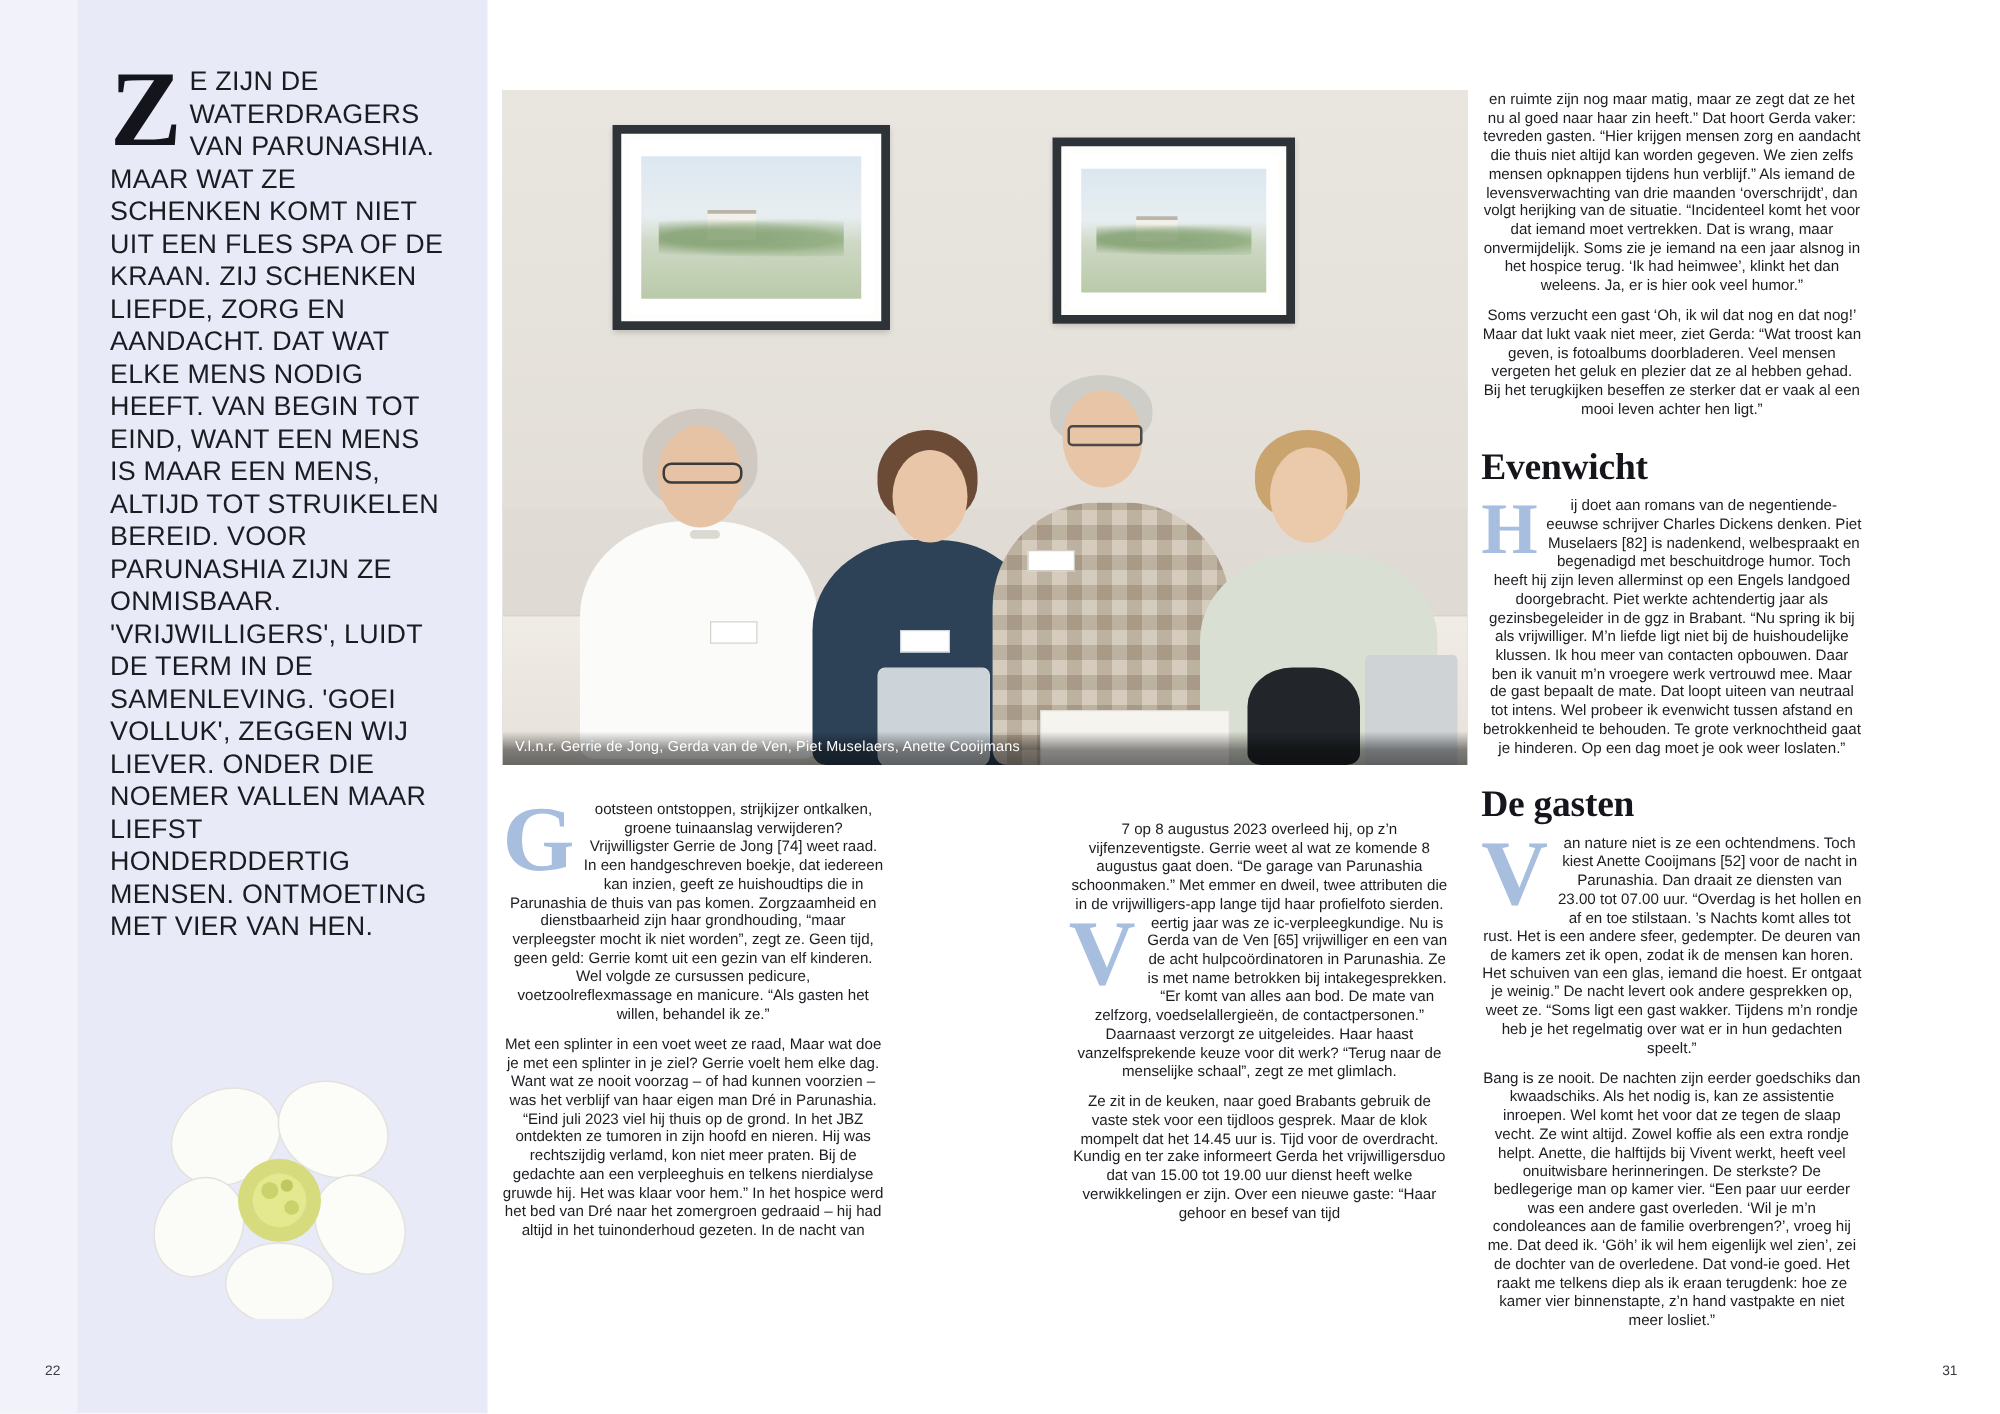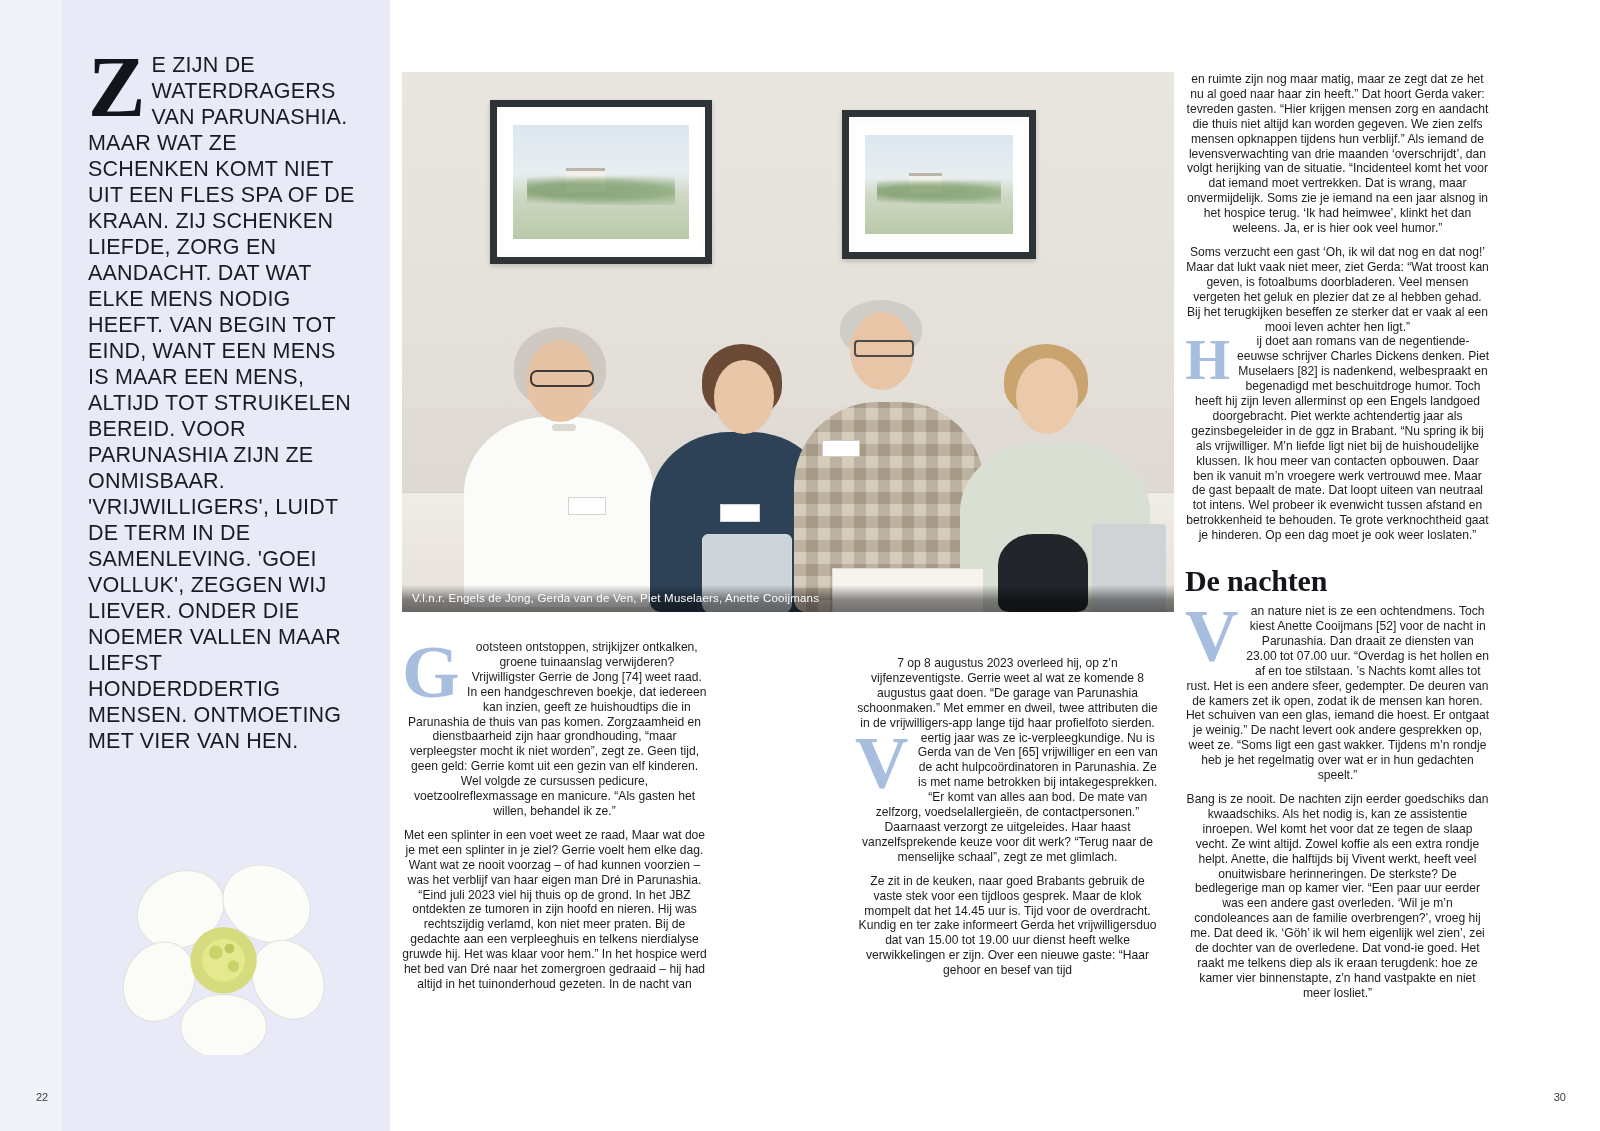--- a/index.html
+++ b/index.html
@@ -256,21 +256,21 @@
       <div class="body" style="left:558px; top:370px; width:190px; height:175px; background:#d9dfd2;"></div>
       <div class="hair" style="left:602px; top:272px; width:84px; height:72px; background:#caa46e;"></div>
       <div class="head" style="left:614px; top:286px; width:62px; height:76px; background:#ebc9ab;"></div>
     </div>
 
     <div style="position:absolute; left:300px; top:462px; width:88px; height:78px; background:rgba(240,244,246,.82); border:1px solid #d5dadd; border-radius:6px 6px 10px 10px;"></div>
     <div style="position:absolute; left:430px; top:496px; width:150px; height:44px; background:#f6f4ef; border:1px solid #e0ddd5;"></div>
     <div style="position:absolute; left:596px; top:462px; width:90px; height:78px; background:#22262b; border-radius:40% 40% 12% 12%;"></div>
     <div style="position:absolute; left:690px; top:452px; width:74px; height:92px; background:#cfd3d6; border-radius:4px;"></div>
 
-    <div class="caption-bar">V.l.n.r. Engels de Jong, Gerda van de Ven, Piet Muselaers, Anette Cooijmans</div>
+    <div class="caption-bar">V.l.n.r. Gerrie de Jong, Gerda van de Ven, Piet Muselaers, Anette Cooijmans</div>
   </div>
 
   <div class="col" style="left:402px; top:640px; width:305px;">
     <div class="body-text">
       <p><span class="dc">G</span><span>ootsteen ontstoppen, strijkijzer ontkalken, groene tuinaanslag verwijderen? Vrijwilligster Gerrie de Jong [74] weet raad. In een handgeschreven boekje, dat iedereen kan inzien, geeft ze huishoudtips die in Parunashia de thuis van pas komen. Zorgzaamheid en dienstbaarheid zijn haar grondhouding, “maar verpleegster mocht ik niet worden”, zegt ze. Geen tijd, geen geld: Gerrie komt uit een gezin van elf kinderen. Wel volgde ze cursussen pedicure, voetzoolreflexmassage en manicure. “Als gasten het willen, behandel ik ze.”</span></p>
       <p style="margin-top:9px;">Met een splinter in een voet weet ze raad, Maar wat doe je met een splinter in je ziel? Gerrie voelt hem elke dag. Want wat ze nooit voorzag – of had kunnen voorzien – was het verblijf van haar eigen man Dré in Parunashia. “Eind juli 2023 viel hij thuis op de grond. In het JBZ ontdekten ze tumoren in zijn hoofd en nieren. Hij was rechtszijdig verlamd, kon niet meer praten. Bij de gedachte aan een verpleeghuis en telkens nierdialyse gruwde hij. Het was klaar voor hem.” In het hospice werd het bed van Dré naar het zomergroen gedraaid – hij had altijd in het tuinonderhoud gezeten. In de nacht van</p>
     </div>
   </div>
 
   <div class="col" style="left:855px; top:656px; width:305px;">
@@ -281,27 +281,28 @@
       <p style="margin-top:9px;">Ze zit in de keuken, naar goed Brabants gebruik de vaste stek voor een tijdloos gesprek. Maar de klok mompelt dat het 14.45 uur is. Tijd voor de overdracht. Kundig en ter zake informeert Gerda het vrijwilligersduo dat van 15.00 tot 19.00 uur dienst heeft welke verwikkelingen er zijn. Over een nieuwe gaste: “Haar gehoor en besef van tijd</p>
     </div>
   </div>
 
   <div class="col" style="left:1185px; top:72px; width:305px;">
     <div class="body-text">
       <p>en ruimte zijn nog maar matig, maar ze zegt dat ze het nu al goed naar haar zin heeft.” Dat hoort Gerda vaker: tevreden gasten. “Hier krijgen mensen zorg en aandacht die thuis niet altijd kan worden gegeven. We zien zelfs mensen opknappen tijdens hun verblijf.” Als iemand de levensverwachting van drie maanden ‘overschrijdt’, dan volgt herijking van de situatie. “Incidenteel komt het voor dat iemand moet vertrekken. Dat is wrang, maar onvermijdelijk. Soms zie je iemand na een jaar alsnog in het hospice terug. ‘Ik had heimwee’, klinkt het dan weleens. Ja, er is hier ook veel humor.”</p>
       <p style="margin-top:9px;">Soms verzucht een gast ‘Oh, ik wil dat nog en dat nog!’ Maar dat lukt vaak niet meer, ziet Gerda: “Wat troost kan geven, is fotoalbums doorbladeren. Veel mensen vergeten het geluk en plezier dat ze al hebben gehad. Bij het terugkijken beseffen ze sterker dat er vaak al een mooi leven achter hen ligt.”</p>
     </div>
 
+    <h2 class="head-2" style="margin-top:24px;">Evenwicht</h2>
     <div class="body-text">
       <p><span class="dc-small">H</span><span>ij doet aan romans van de negentiende-eeuwse schrijver Charles Dickens denken. Piet Muselaers [82] is nadenkend, welbespraakt en begenadigd met beschuitdroge humor. Toch heeft hij zijn leven allerminst op een Engels landgoed doorgebracht. Piet werkte achtendertig jaar als gezinsbegeleider in de ggz in Brabant. “Nu spring ik bij als vrijwilliger. M’n liefde ligt niet bij de huishoudelijke klussen. Ik hou meer van contacten opbouwen. Daar ben ik vanuit m’n vroegere werk vertrouwd mee. Maar de gast bepaalt de mate. Dat loopt uiteen van neutraal tot intens. Wel probeer ik evenwicht tussen afstand en betrokkenheid te behouden. Te grote verknochtheid gaat je hinderen. Op een dag moet je ook weer loslaten.”</span></p>
     </div>
 
-    <h2 class="head-2" style="margin-top:22px;">De nachten</h2>
+    <h2 class="head-2" style="margin-top:22px;">De gasten</h2>
     <div class="body-text">
       <p><span class="dc">V</span><span>an nature niet is ze een ochtendmens. Toch kiest Anette Cooijmans [52] voor de nacht in Parunashia. Dan draait ze diensten van 23.00 tot 07.00 uur. “Overdag is het hollen en af en toe stilstaan. ’s Nachts komt alles tot rust. Het is een andere sfeer, gedempter. De deuren van de kamers zet ik open, zodat ik de mensen kan horen. Het schuiven van een glas, iemand die hoest. Er ontgaat je weinig.” De nacht levert ook andere gesprekken op, weet ze. “Soms ligt een gast wakker. Tijdens m’n rondje heb je het regelmatig over wat er in hun gedachten speelt.”</span></p>
       <p style="margin-top:9px;">Bang is ze nooit. De nachten zijn eerder goedschiks dan kwaadschiks. Als het nodig is, kan ze assistentie inroepen. Wel komt het voor dat ze tegen de slaap vecht. Ze wint altijd. Zowel koffie als een extra rondje helpt. Anette, die halftijds bij Vivent werkt, heeft veel onuitwisbare herinneringen. De sterkste? De bedlegerige man op kamer vier. “Een paar uur eerder was een andere gast overleden. ‘Wil je m’n condoleances aan de familie overbrengen?’, vroeg hij me. Dat deed ik. ‘Göh’ ik wil hem eigenlijk wel zien’, zei de dochter van de overledene. Dat vond-ie goed. Het raakt me telkens diep als ik eraan terugdenk: hoe ze kamer vier binnenstapte, z’n hand vastpakte en niet meer losliet.”</p>
     </div>
   </div>
 
   <div class="folio" id="folio-left">22</div>
-  <div class="folio" id="folio-right">30</div>
+  <div class="folio" id="folio-right">31</div>
 
 </div>
 
 </body></html>

